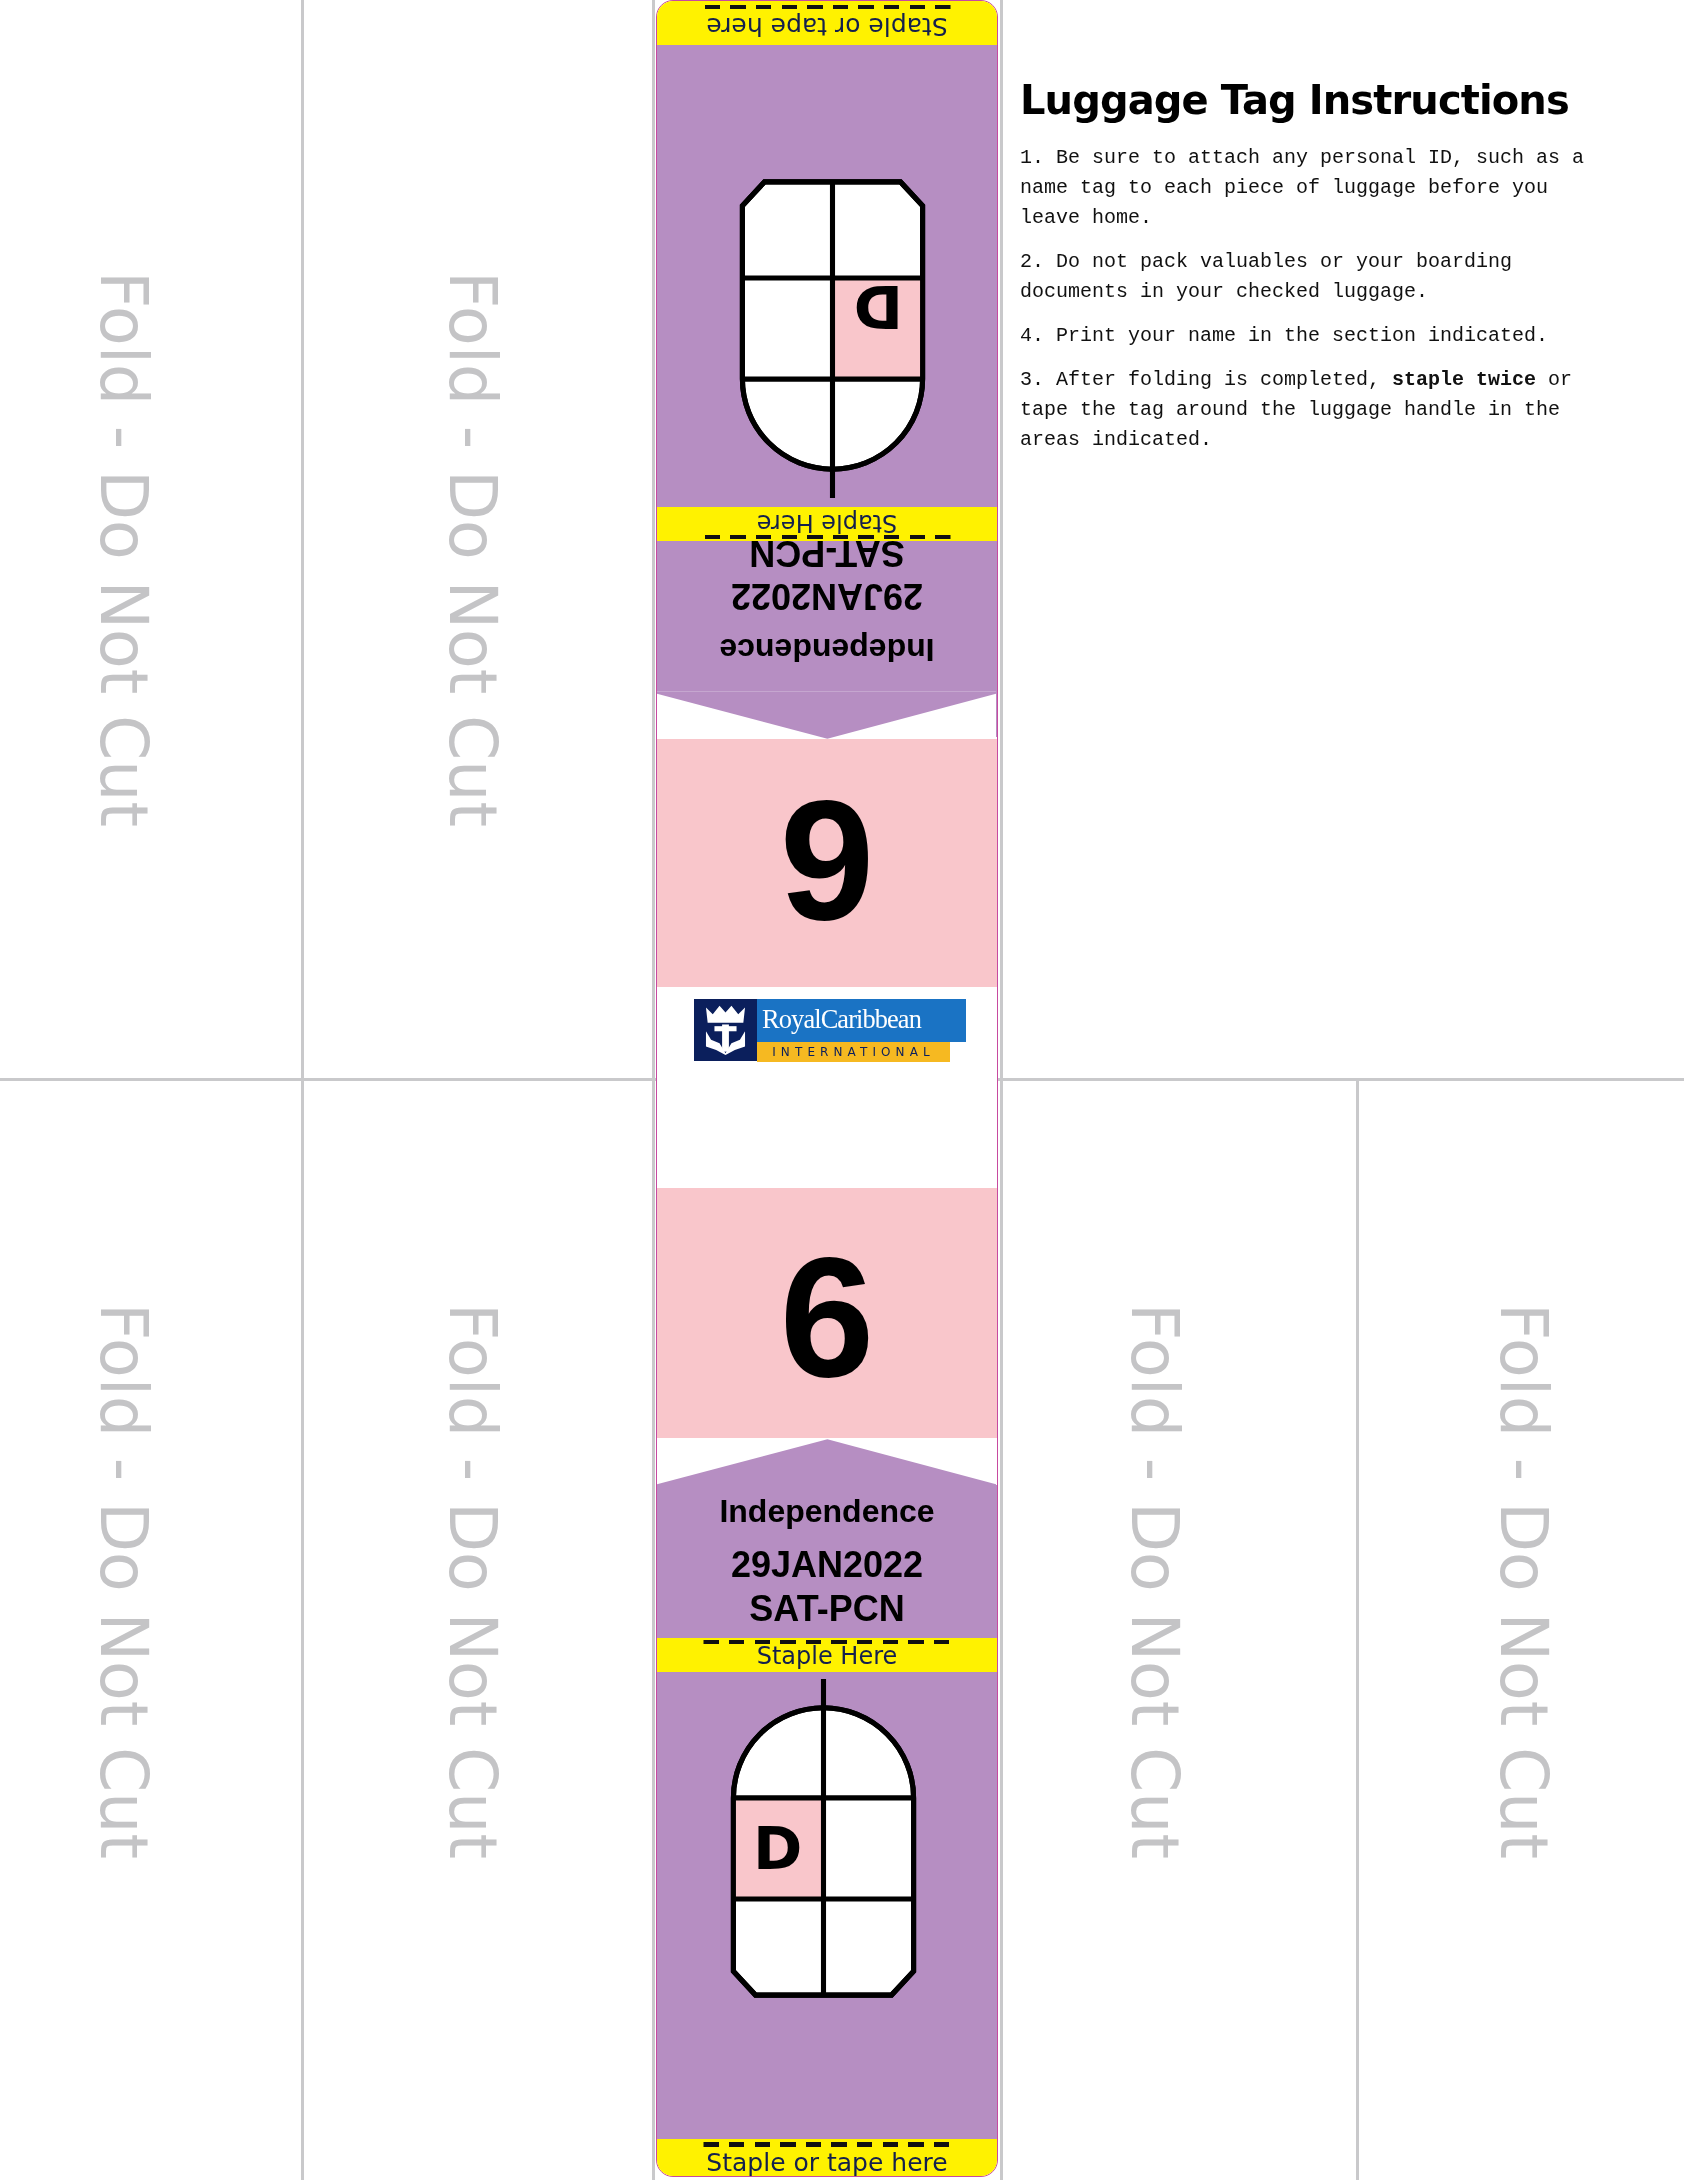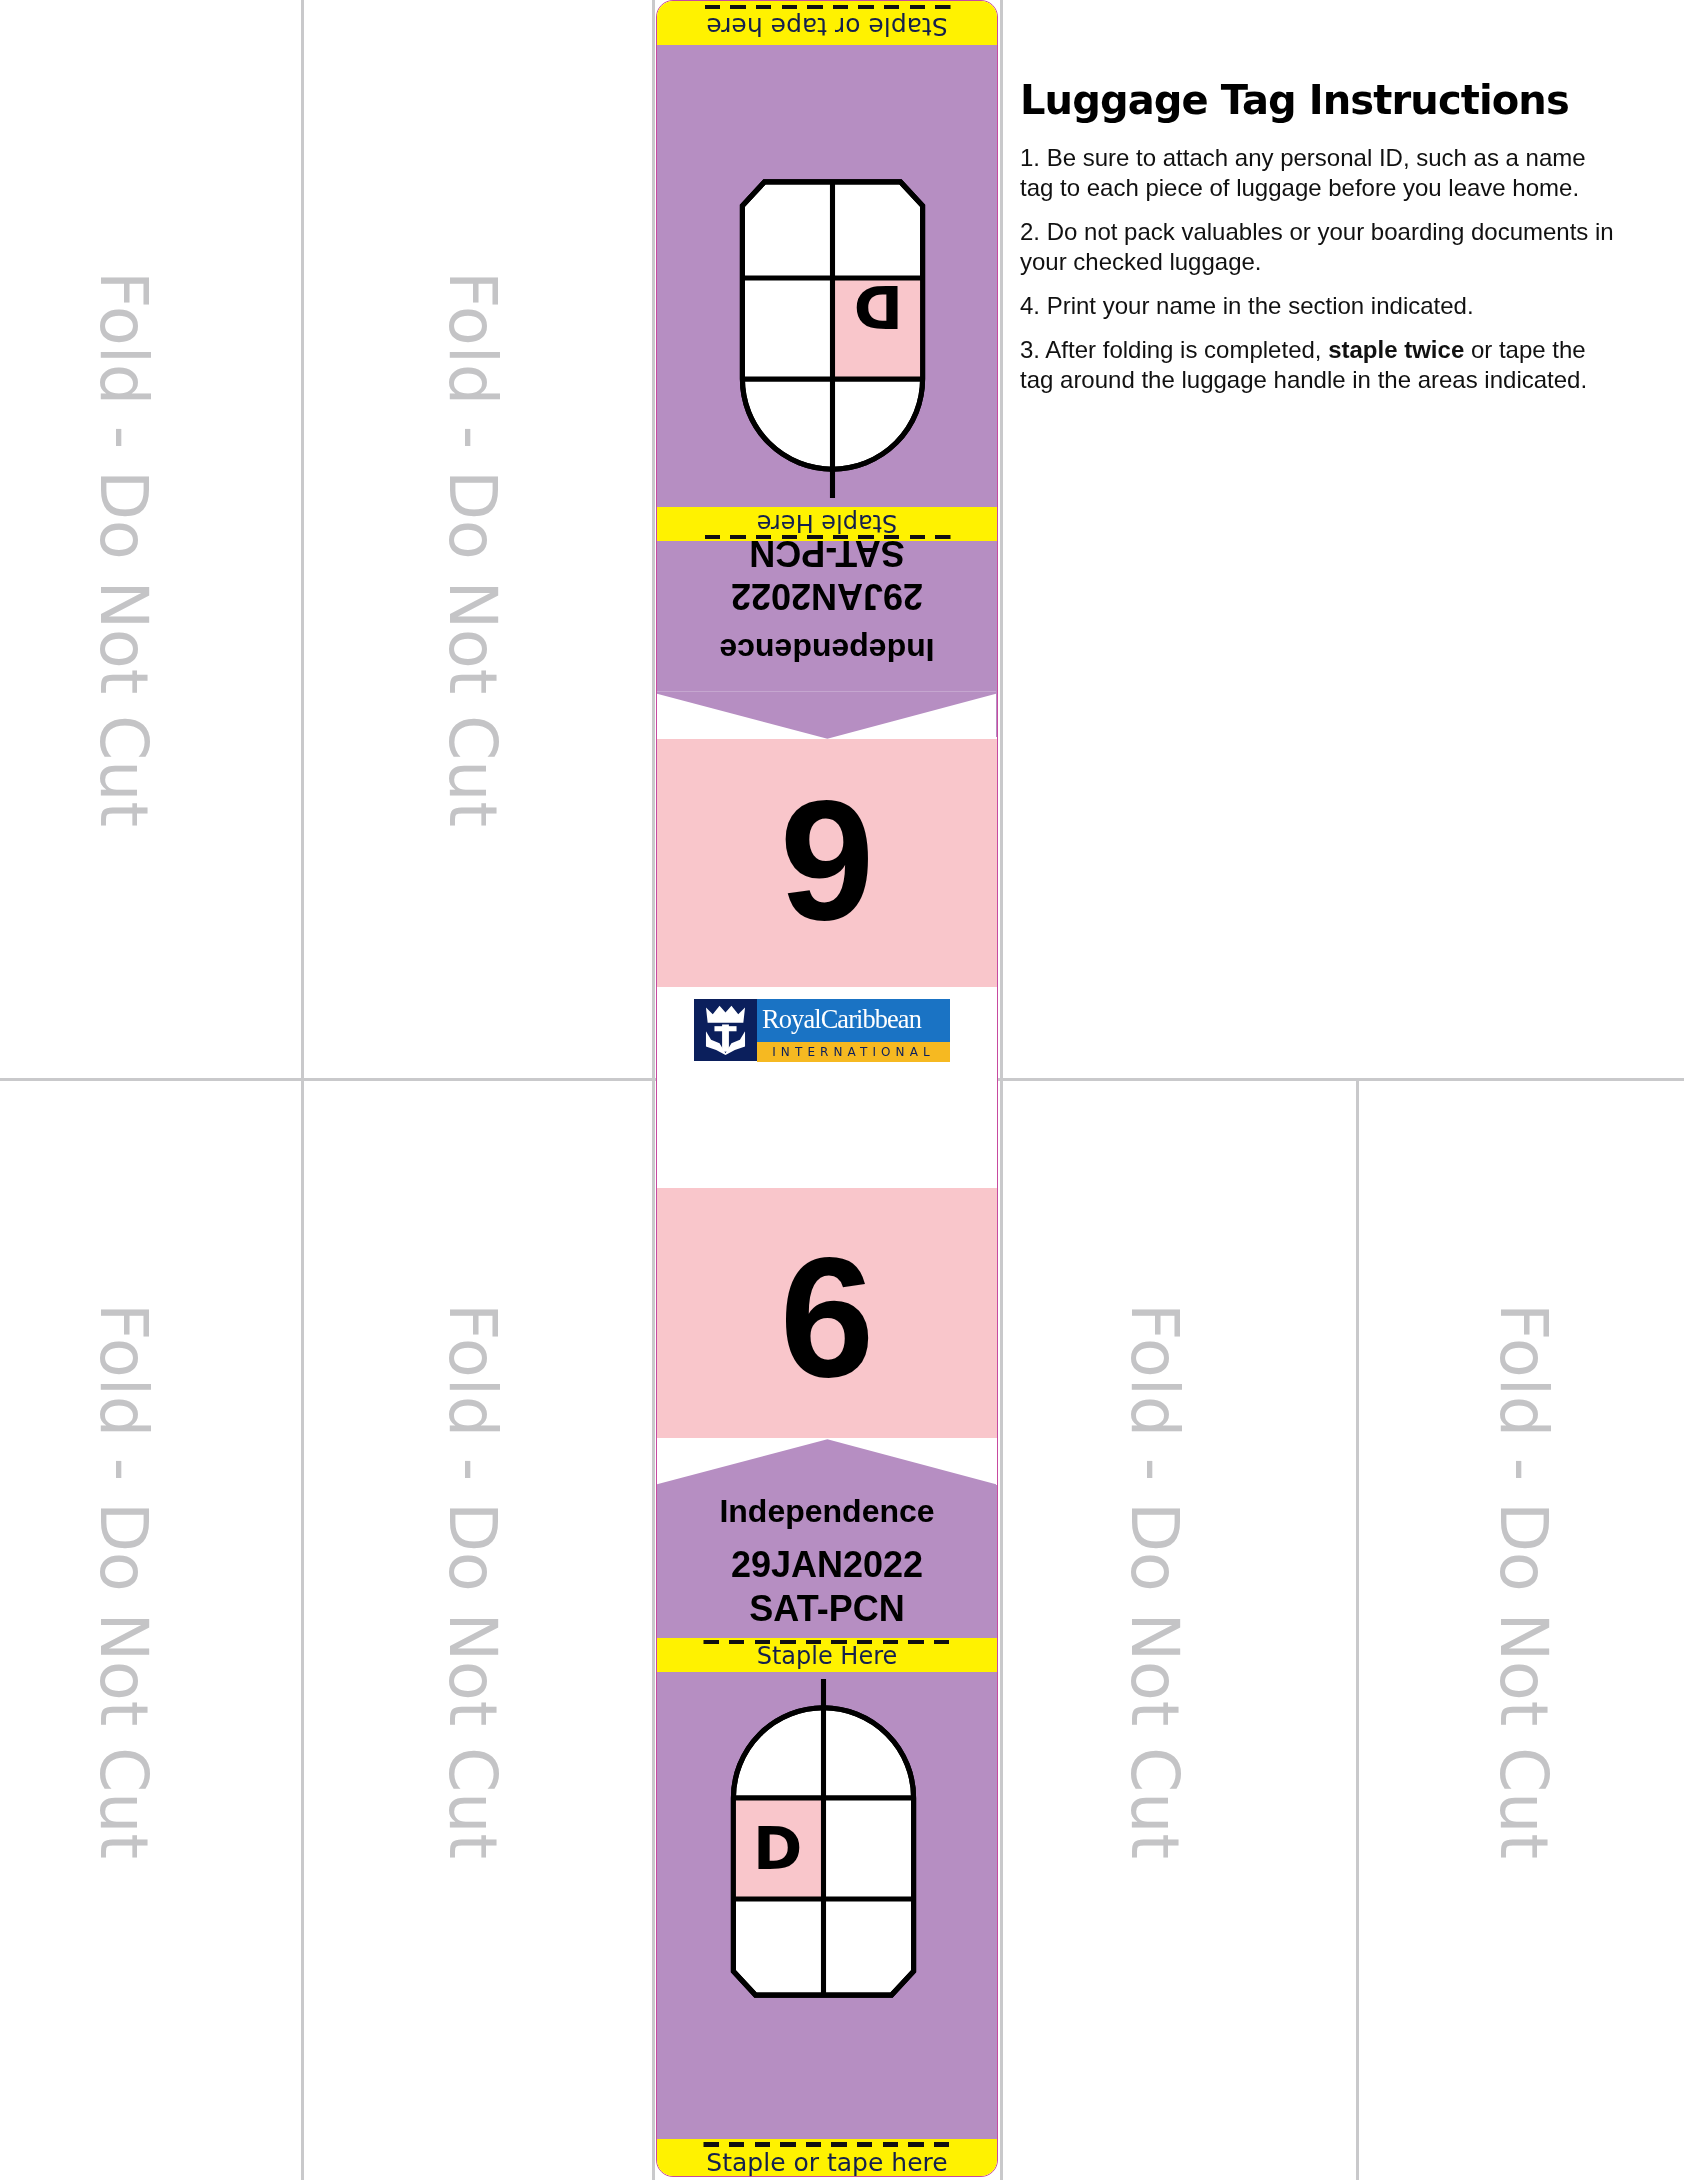--- a/index.html
+++ b/index.html
@@ -27,21 +27,21 @@
             background:repeating-linear-gradient(90deg,#111 0 15.3px, transparent 15.3px 25.6px); }
   .flip { transform:rotate(180deg); }
   .bigdigit { position:absolute; left:0; width:100%; text-align:center; font-weight:bold;
               font-size:170px; line-height:170px; color:#000; }
   .shiptxt { position:absolute; left:0; width:100%; text-align:center; font-weight:bold; color:#000; }
 
   
   .instr { position:absolute; left:1020px; top:73px; width:656px; }
   .instr h1 { margin:0; font-family:"DejaVu Sans", sans-serif; font-weight:bold; font-size:40px;
               letter-spacing:-0.9px; color:#000; line-height:55px; }
-  .instr p { margin:15.3px 0 0 0; font-family:Liberation Sans, sans-serif; font-size:24px; line-height:30px;
+  .instr p { margin:15.3px 0 0 0; font-family:Liberation Mono, monospace; font-size:20px; line-height:30px;
              color:#111; width:596px; }
   .instr p + p { margin-top:14px; }
 </style>
 </head>
 <body>
 
 <div class="vline" style="left:301px; top:0; height:2181px;"></div>
 <div class="vline" style="left:652px; top:0; height:2181px;"></div>
 <div class="vline" style="left:1000px; top:0; height:2181px;"></div>
 <div class="vline" style="left:1356px; top:1080px; height:1101px;"></div>
@@ -99,21 +99,21 @@
   <div class="band white" style="top:986px; height:92px;">
     <div style="position:absolute; left:37px; top:12px; width:256px; height:62px;">
       <div style="position:absolute; left:0; top:0; width:63px; height:62px; background:#0b1f5c;">
         <svg width="63" height="62" viewBox="0 0 74 73">
           <path d="M14 10 L22 18 L30 8 L37 16 L44 8 L52 18 L60 10 L58 28 L16 28 Z" fill="#fff"></path>
           <rect x="33" y="30" width="8" height="32" fill="#fff"></rect>
           <path d="M14 38 L20 48 L30 52 L37 64 L44 52 L54 48 L60 38 L60 56 L48 60 L37 66 L26 60 L14 56 Z" fill="#fff"></path>
           <rect x="24" y="32" width="26" height="6" fill="#fff"></rect>
         </svg>
       </div>
-      <div style="position:absolute; left:63px; top:0; width:193px; height:43px; background:#1a73c4;">
+      <div style="position:absolute; left:63px; top:0; width:193px; height:43px; background:#1a73c4;padding-left:16px;">
         <div style="position:absolute; left:5.1px; top:5.1px; font-family:'Liberation Serif', serif; font-size:26.4px; line-height:31px; color:#fff; letter-spacing:-0.9px;">RoyalCaribbean</div>
       </div>
       <div style="position:absolute; left:63px; top:43px; width:193px; height:19.6px; background:#f6b921;">
         <div style="position:absolute; left:0; width:100%; top:1.7px; text-align:center; font-family:'DejaVu Sans', sans-serif; font-size:12px; line-height:16px; letter-spacing:5.1px; color:#0b1f5c;">INTERNATIONAL</div>
       </div>
     </div>
   </div>
 
 
   <div class="band pink" style="top:1187px; height:250px;">

